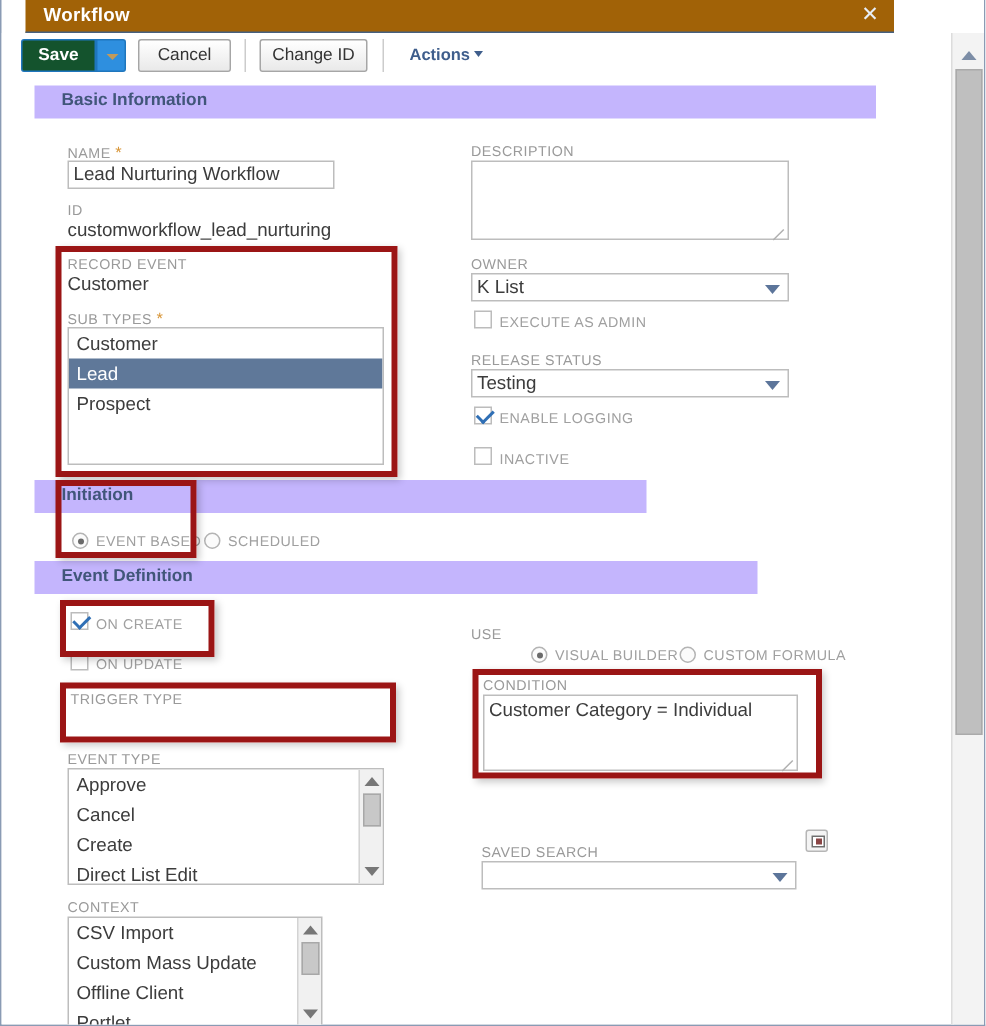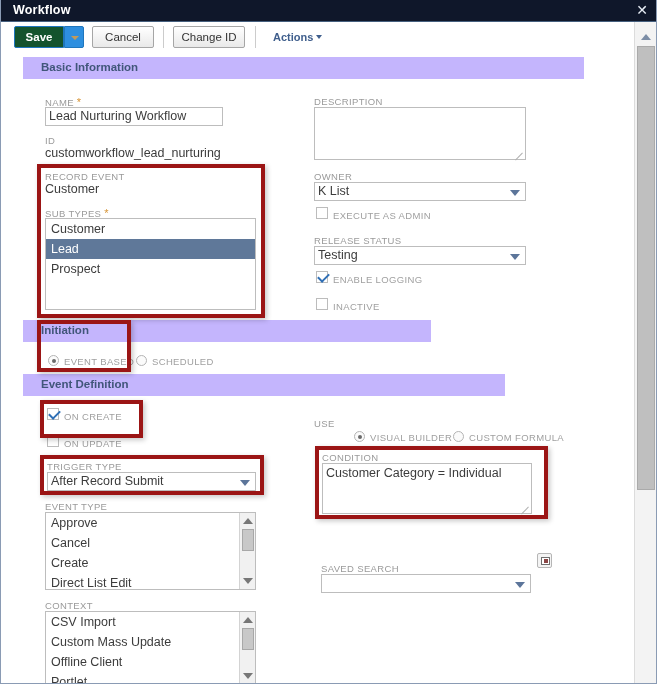--- a/index.html
+++ b/index.html
@@ -16,23 +16,23 @@
     position: relative;
     width: 657px; height: 684px;
     background: #ffffff;
     border: 1px solid #8a9bb4;
     border-top: none;
     overflow: hidden;
   }
 
   
   #titlebar {
-    position: absolute; left: 0; top: 0;
-    width: 657px; height: 22px;
-    background: #0f172a;
+    position: absolute; left: 16px; top: 0;
+    width: 579px; height: 22px;
+    background: #a16207;
     border-bottom: 1px solid #46607f;
   }
   #titlebar .title {
     position: absolute; left: 12px; top: 3px;
     font-size: 12.5px; font-weight: bold; color: #ffffff;
     letter-spacing: .2px;
   }
   #titlebar .closebtn {
     position: absolute; right: 8px; top: 1px;
     width: 16px; height: 18px;
@@ -372,40 +372,36 @@
       <span>Event Definition</span>
     </div>
 
     <div class="cb checked" style="left:46px; top:356px;"></div>
     <div class="cblabel" style="left:63px; top:359px;">ON CREATE</div>
 
     <div class="cb" style="left:46px; top:383px;"></div>
     <div class="cblabel" style="left:63px; top:386px;">ON UPDATE</div>
 
     <div class="flabel" style="left:46px; top:409px;">TRIGGER TYPE</div>
-    <div class="select" style="left:46px; top:420px; width:209px;">
-      <span>After Record Submit</span>
-      <span class="arrow"></span>
-    </div>
 
     <div class="flabel" style="left:44px; top:449px;">EVENT TYPE</div>
     <div class="listbox" style="left:44px; top:460px; width:211px; height:78px;">
       <div class="opt">Approve</div>
       <div class="opt">Cancel</div>
       <div class="opt">Create</div>
       <div class="opt">Direct List Edit</div>
       <div class="lb-scroll">
         <div class="up"></div>
         <div class="thumb"></div>
         <div class="dn"></div>
       </div>
     </div>
 
     <div class="flabel" style="left:44px; top:548px;">CONTEXT</div>
-    <div class="listbox" style="left:44px; top:559px; width:211px; height:74px;">
+    <div class="listbox" style="left:44px; top:559px; width:170px; height:74px;">
       <div class="opt">CSV Import</div>
       <div class="opt">Custom Mass Update</div>
       <div class="opt">Offline Client</div>
       <div class="opt">Portlet</div>
       <div class="lb-scroll">
         <div class="up"></div>
         <div class="thumb"></div>
         <div class="dn"></div>
       </div>
     </div>

